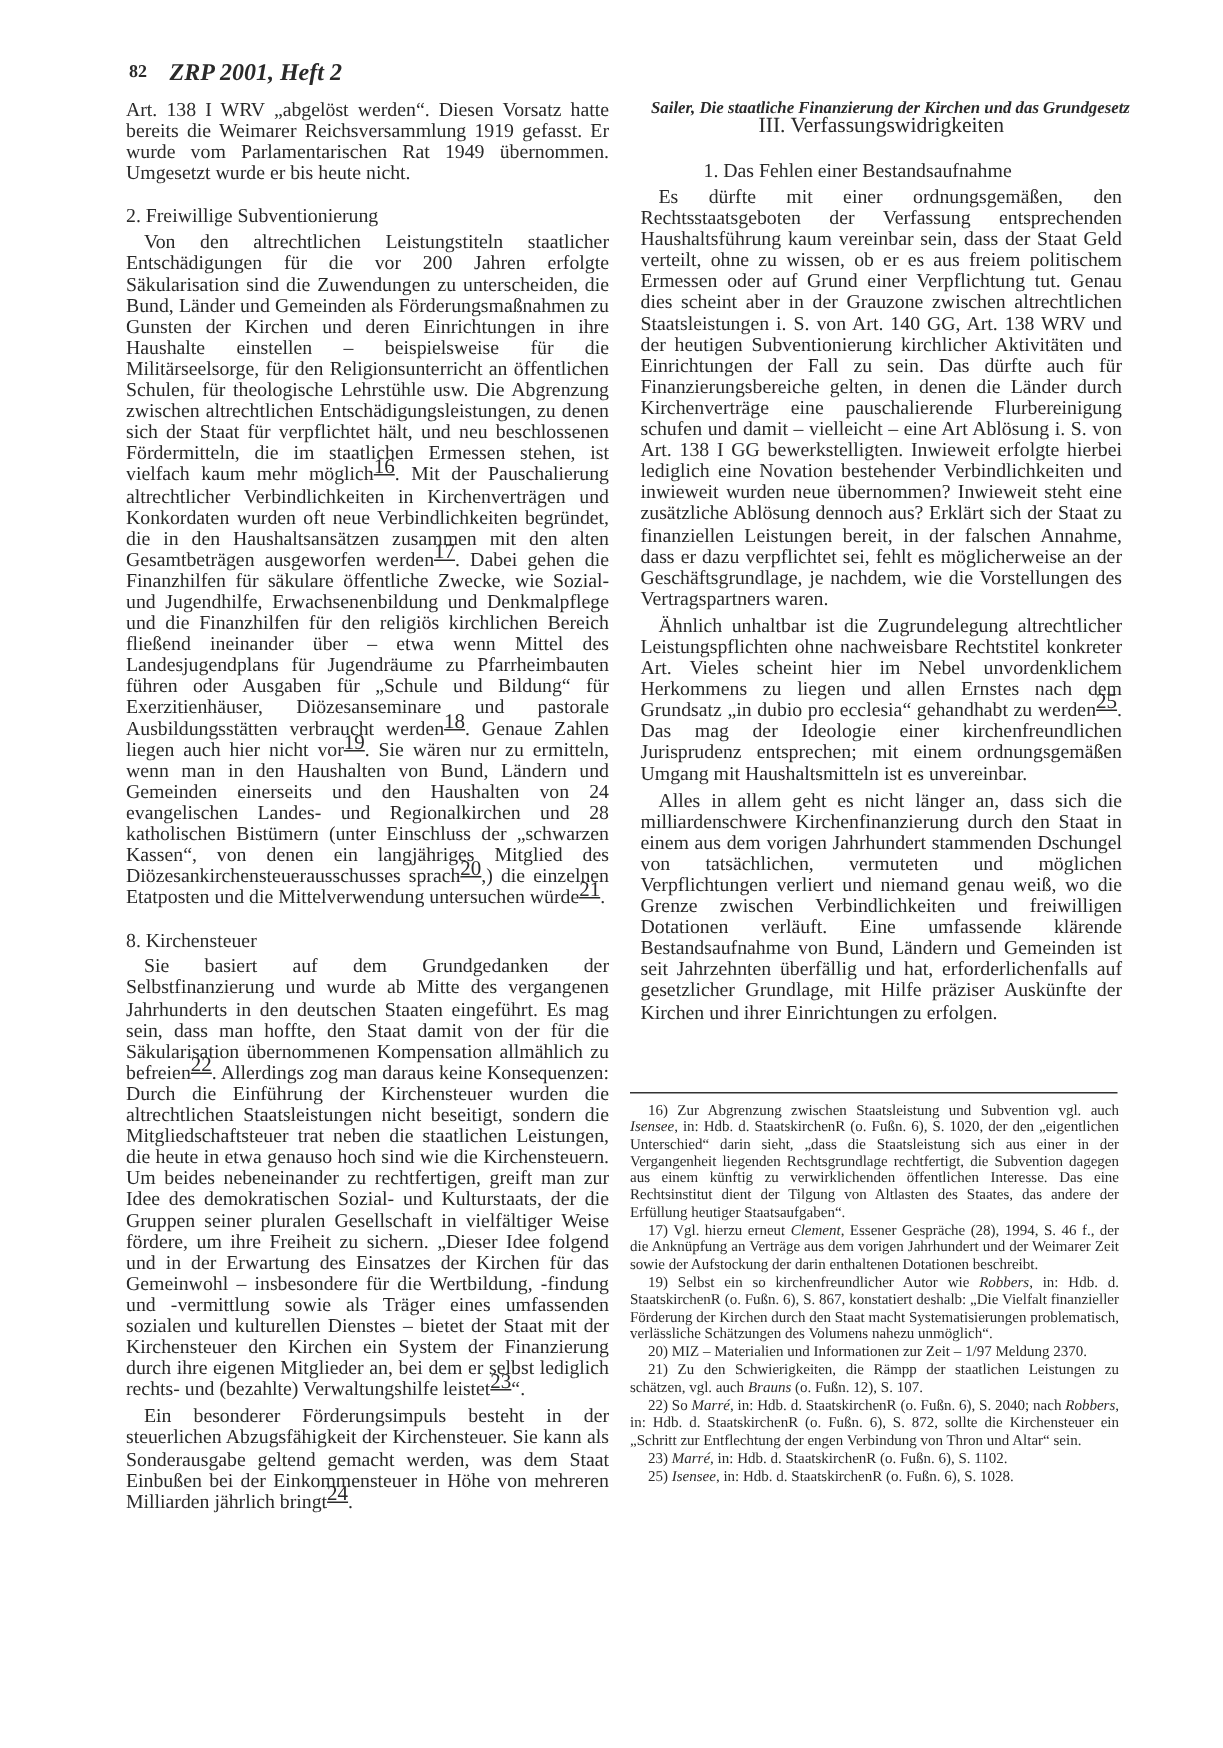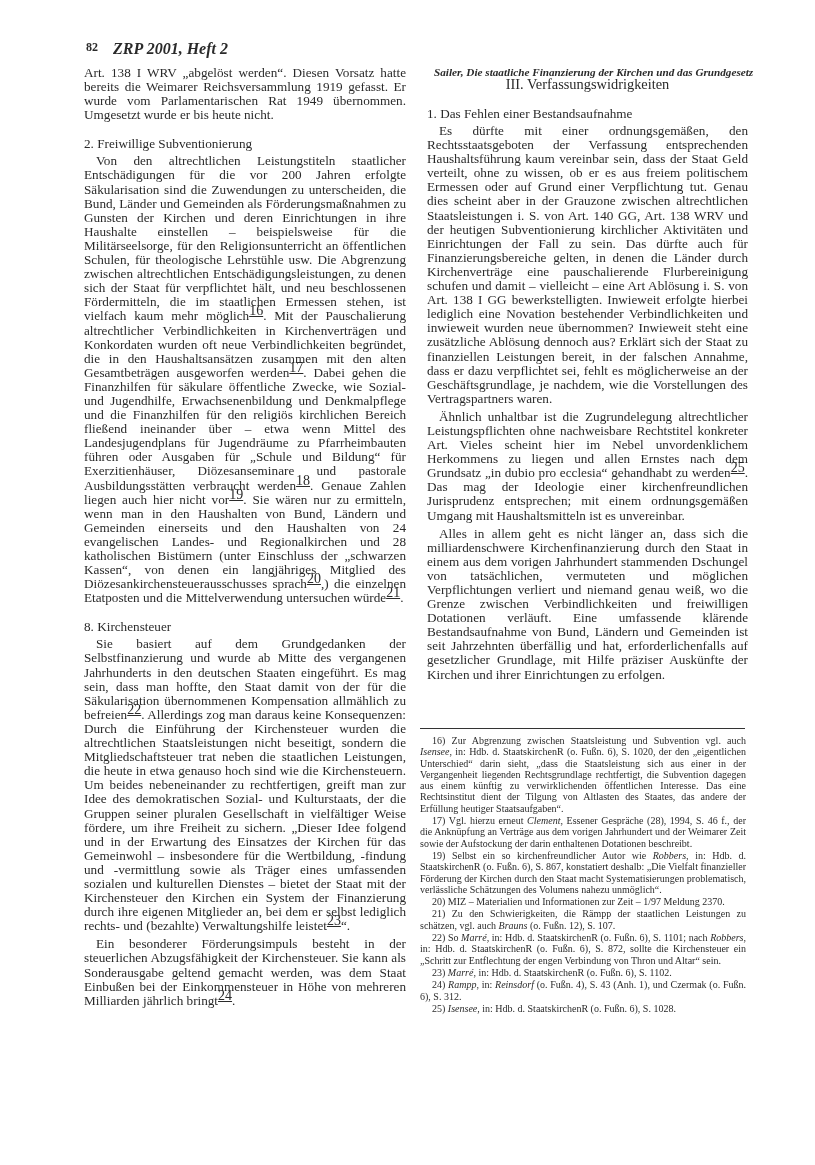--- a/index.html
+++ b/index.html
@@ -14,21 +14,21 @@
 
   .column { position: absolute; top: 66px; }
   .col-left { left: 84px; width: 322px; }
   .col-right { left: 427px; width: 321px; }
 
   p { margin: 0; font-size: 13.2px; line-height: 14.1px; text-align: justify; hyphens: manual; }
   p.indent { text-indent: 12px; }
   h2.section { margin: 10px 0 8px 0; font-size: 14.4px; font-weight: normal; }
   h3.sub { margin: 14px 0 2px 0; font-size: 13.2px; font-weight: normal; }
   .col-right h2.section { margin-top: 10px; margin-bottom: 13px; text-align: center; }
-  .col-right h3.sub:first-of-type { margin-top: 0; }
+  .col-right h3.sub:first-of-type { margin-top: 0; margin-left: 42px; }
   .gap { height: 4px; }
   sup { font-size: 14px; line-height: 0; vertical-align: 5px; text-decoration: underline; }
 
   .footnote-rule { position: absolute; left: 420px; top: 728px; width: 325px; height: 0; border-top: 1.5px solid #333; }
   .footnotes { position: absolute; left: 420px; top: 735px; width: 326px; }
   .footnote { font-size: 10px; line-height: 11.3px; text-align: justify; margin: 0 0 1px 0; text-indent: 12px; }
   .footnote i { font-style: italic; }
 </style>
 </head>
 <body>
@@ -62,17 +62,16 @@
 </div>
 
 <div class="footnote-rule"></div>
 
 <div class="footnotes">
   <p class="footnote"><span>16)</span><span> Zur Abgrenzung zwischen Staatsleistung und Subvention vgl. auch </span><i>Isensee</i><span>, in: Hdb. d. StaatskirchenR (o. Fußn. 6), S. 1020, der den „eigentlichen Unterschied“ darin sieht, „dass die Staatsleistung sich aus einer in der Vergangenheit liegenden Rechtsgrundlage rechtfertigt, die Subvention dagegen aus einem künftig zu verwirklichenden öffentlichen Interesse. Das eine Rechtsinstitut dient der Tilgung von Altlasten des Staates, das andere der Erfüllung heutiger Staatsaufgaben“.</span></p>
   <p class="footnote"><span>17)</span><span> Vgl. hierzu erneut </span><i>Clement</i><span>, Essener Gespräche (28), 1994, S. 46 f., der die Anknüpfung an Verträge aus dem vorigen Jahrhundert und der Weimarer Zeit sowie der Aufstockung der darin enthaltenen Dotationen beschreibt.</span></p>
   <p class="footnote"><span>19)</span><span> Selbst ein so kirchenfreundlicher Autor wie </span><i>Robbers</i><span>, in: Hdb. d. StaatskirchenR (o. Fußn. 6), S. 867, konstatiert deshalb: „Die Vielfalt finanzieller Förderung der Kirchen durch den Staat macht Systematisierungen problematisch, verlässliche Schätzungen des Volumens nahezu unmöglich“.</span></p>
   <p class="footnote"><span>20)</span><span> MIZ – Materialien und Informationen zur Zeit – 1/97 Meldung 2370.</span></p>
   <p class="footnote"><span>21)</span><span> Zu den Schwierigkeiten, die Rämpp der staatlichen Leistungen zu schätzen, vgl. auch </span><i>Brauns</i><span> (o. Fußn. 12), S. 107.</span></p>
-  <p class="footnote"><span>22)</span><span> So </span><i>Marré</i><span>, in: Hdb. d. StaatskirchenR (o. Fußn. 6), S. 1101; nach </span><i>Robbers</i><span>, in: Hdb. d. StaatskirchenR (o. Fußn. 6), S. 872, sollte die Kirchensteuer ein „Schritt zur Entflechtung der engen Verbindung von Thron und Altar“ sein.</span></p>
+  <p class="footnote"><span>22)</span><span> So </span><i>Marré</i><span>, in: Hdb. d. StaatskirchenR (o. Fußn. 6), S. 2040; nach </span><i>Robbers</i><span>, in: Hdb. d. StaatskirchenR (o. Fußn. 6), S. 872, sollte die Kirchensteuer ein „Schritt zur Entflechtung der engen Verbindung von Thron und Altar“ sein.</span></p>
   <p class="footnote"><span>23)</span><span> </span><i>Marré</i><span>, in: Hdb. d. StaatskirchenR (o. Fußn. 6), S. 1102.</span></p>
-  <p class="footnote"><span>24)</span><span> </span><i>Rampp</i><span>, in: </span><i>Reinsdorf</i><span> (o. Fußn. 4), S. 43 (Anh. 1), und Czermak (o. Fußn. 6), S. 312.</span></p>
   <p class="footnote"><span>25)</span><span> </span><i>Isensee</i><span>, in: Hdb. d. StaatskirchenR (o. Fußn. 6), S. 1028.</span></p>
 </div>
 
 </body></html>

